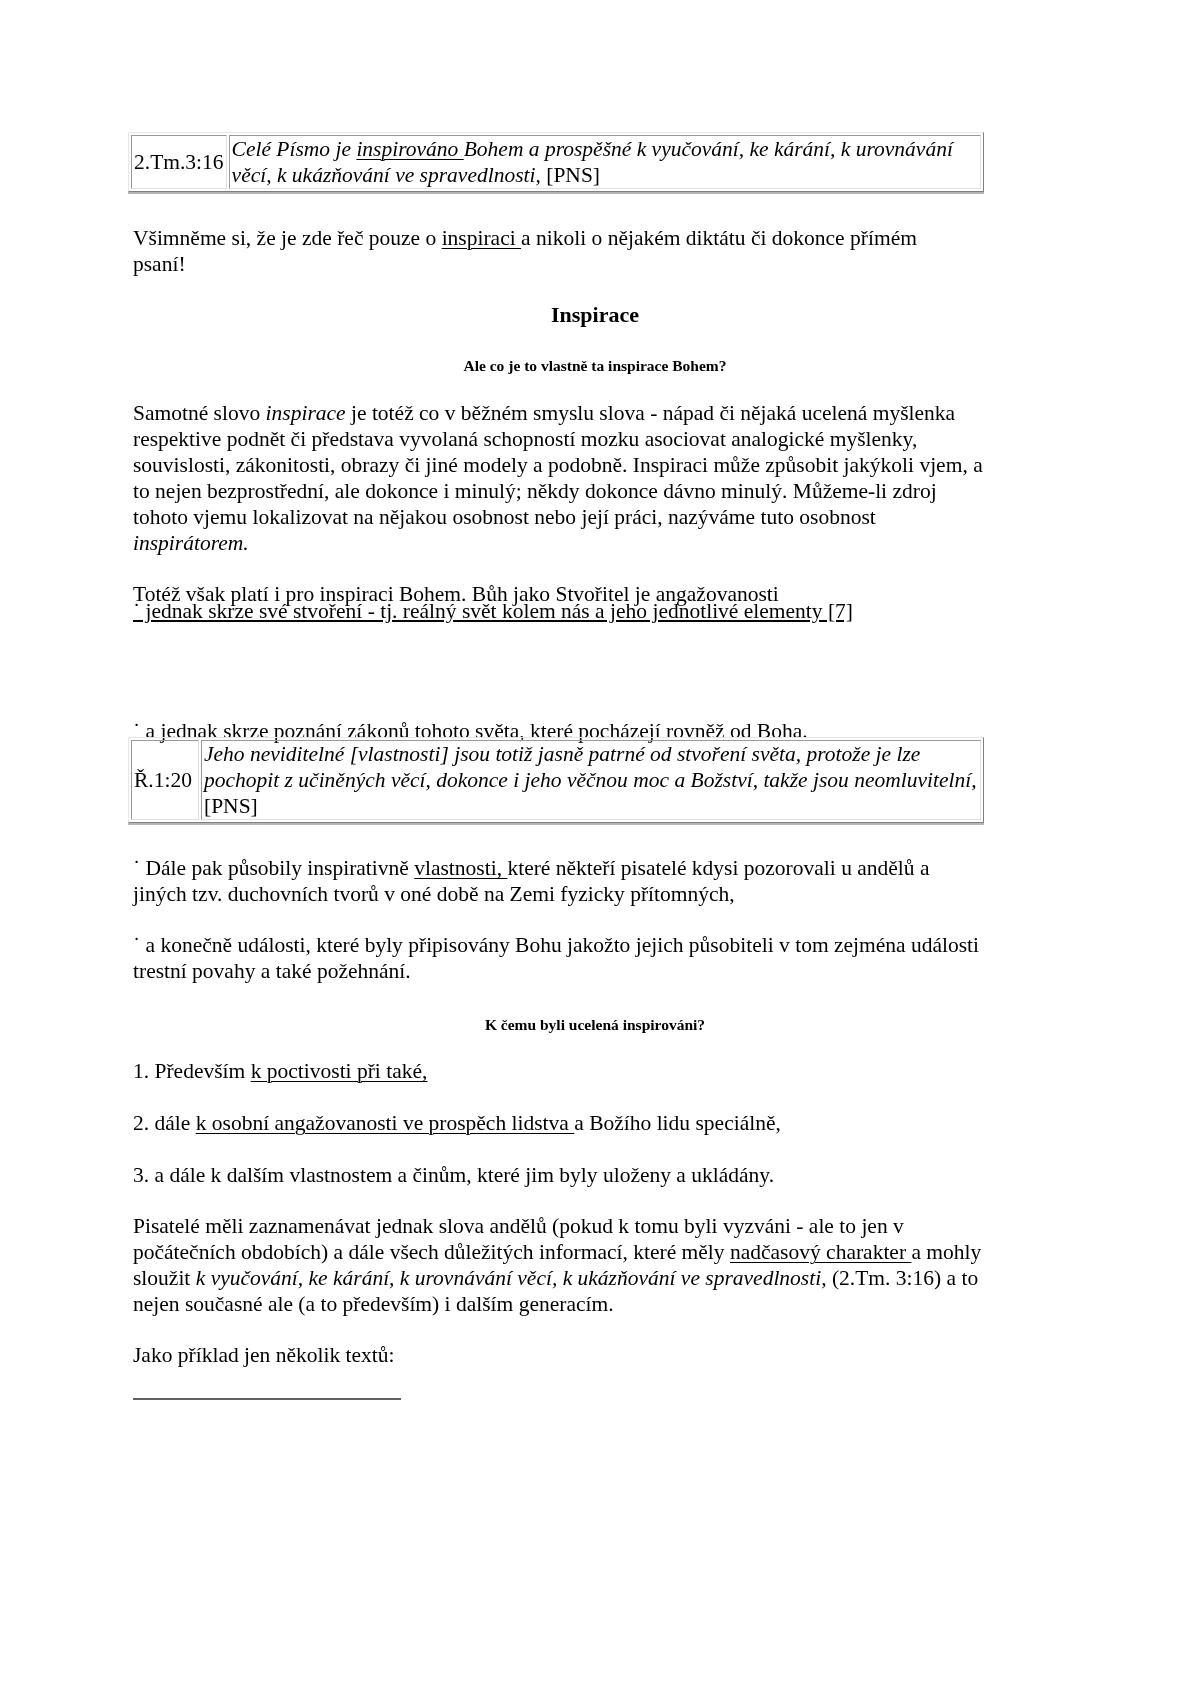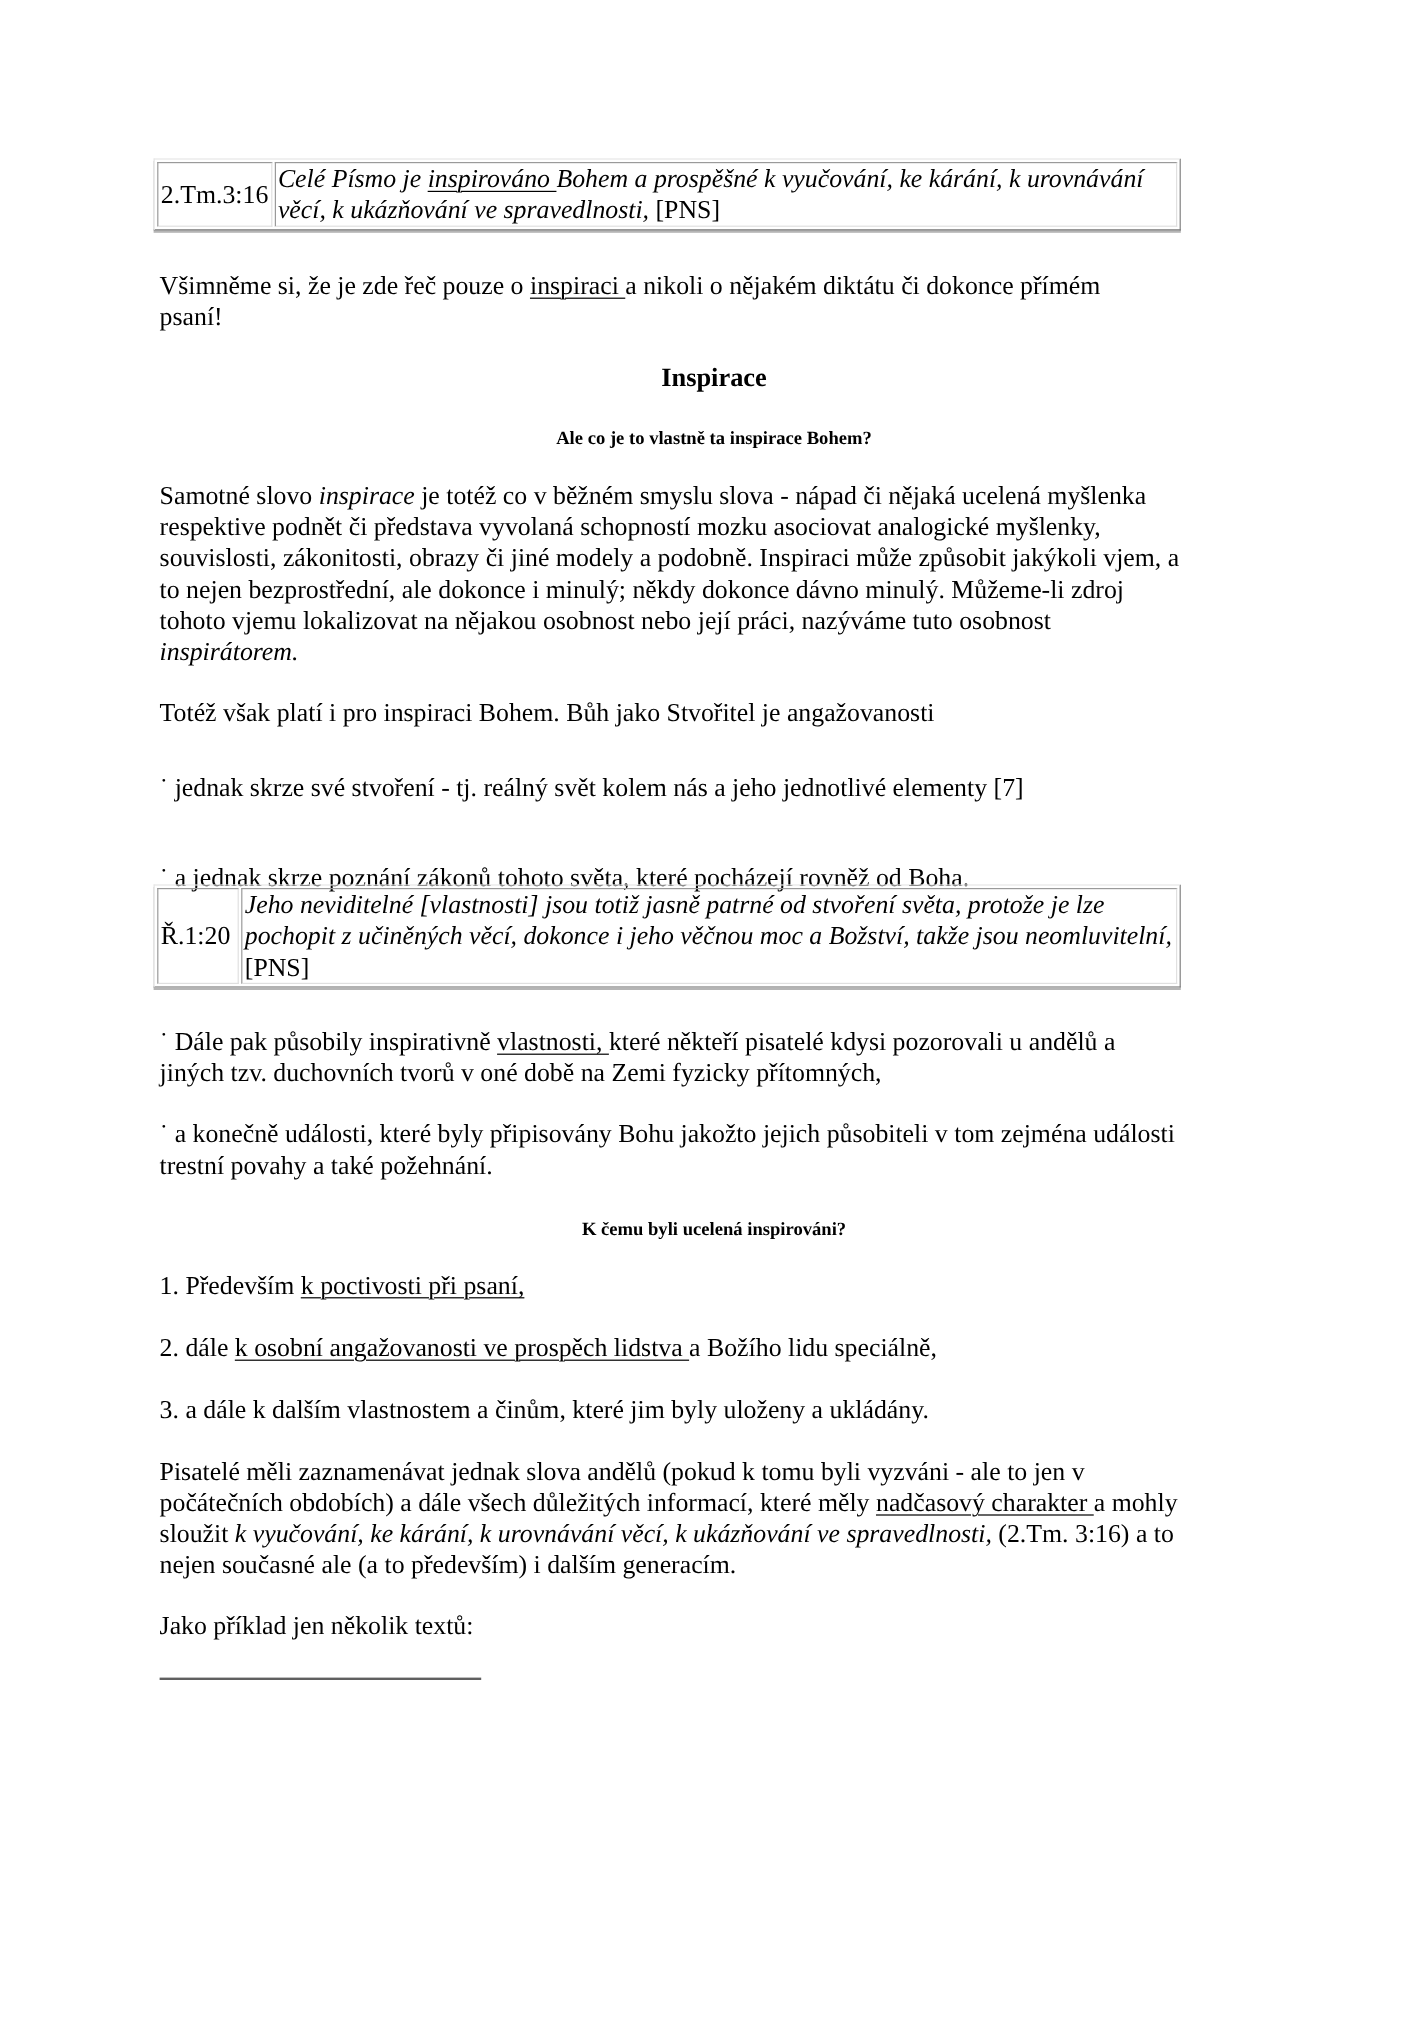--- a/index.html
+++ b/index.html
@@ -74,39 +74,39 @@
   <p class="para abs" style="left:133px; top:225px; width:840px;"><span>Všimněme si, že je zde řeč pouze o </span><span class="u">inspiraci </span><span>a nikoli o nějakém diktátu či dokonce přímém psaní!</span></p>
 
   <div class="abs center h1" style="top:302px;">Inspirace</div>
 
   <div class="abs center h2" style="top:353px;">Ale co je to vlastně ta inspirace Bohem?</div>
 
   <p class="para abs" style="left:133px; top:400px; width:860px;"><span>Samotné slovo </span><i>inspirace</i><span> je totéž co v běžném smyslu slova - nápad či nějaká ucelená myšlenka respektive podnět či představa vyvolaná schopností mozku asociovat analogické myšlenky, souvislosti, zákonitosti, obrazy či jiné modely a podobně. Inspiraci může způsobit jakýkoli vjem, a to nejen bezprostřední, ale dokonce i minulý; někdy dokonce dávno minulý. Můžeme-li zdroj tohoto vjemu lokalizovat na nějakou osobnost nebo její práci, nazýváme tuto osobnost </span><i>inspirátorem.</i></p>
 
   <p class="para abs" style="left:133px; top:581px; width:860px;">Totéž však platí i pro inspiraci Bohem. Bůh jako Stvořitel je angažovanosti</p>
 
-  <p class="para abs" style="left:133px; top:643px; width:860px;">˙ jednak skrze své stvoření - tj. reálný svět kolem nás a jeho jednotlivé elementy [7]</p>
+  <p class="para abs" style="left:133px; top:598px; width:860px;text-decoration:underline;">˙ jednak skrze své stvoření - tj. reálný svět kolem nás a jeho jednotlivé elementy [7]</p>
   <p class="para abs" style="left:133px; top:718px; width:860px;">˙ a jednak skrze poznání zákonů tohoto světa, které pocházejí rovněž od Boha.</p>
 
   <table class="quote" style="left:128px; top:737px; width:856px;">
     <tbody>
         <tr>
       <td class="ref" style="width:62px;">Ř.1:20</td>
       <td class="txt"><span>Jeho neviditelné [vlastnosti] jsou totiž jasně patrné od stvoření světa, protože je lze pochopit z učiněných věcí, dokonce i jeho věčnou moc a Božství, takže jsou neomluvitelní,</span><span class="plain"> [PNS]</span></td>
     </tr>
   </tbody>
     </table>
 
   <p class="para abs" style="left:133px; top:855px; width:850px;"><span>˙ Dále pak působily inspirativně </span><span class="u">vlastnosti, </span><span>které někteří pisatelé kdysi pozorovali u andělů a jiných tzv. duchovních tvorů v oné době na Zemi fyzicky přítomných,</span></p>
 
   <p class="para abs" style="left:133px; top:932px; width:850px;">˙ a konečně události, které byly připisovány Bohu jakožto jejich působiteli v tom zejména události trestní povahy a také požehnání.</p>
 
   <div class="abs center h2" style="top:1012px;">K čemu byli ucelená inspirováni?</div>
 
-  <p class="para abs" style="left:133px; top:1058px; width:860px;"><span>1. Především </span><span class="u">k poctivosti při psaní,</span><span></span></p>
+  <p class="para abs" style="left:133px; top:1058px; width:860px;"><span>1. Především </span><span class="u">k poctivosti při také,</span><span></span></p>
   <p class="para abs" style="left:133px; top:1110px; width:860px;"><span>2. dále </span><span class="u">k osobní angažovanosti ve prospěch lidstva </span><span>a Božího lidu speciálně,</span></p>
   <p class="para abs" style="left:133px; top:1162px; width:860px;">3. a dále k dalším vlastnostem a činům, které jim byly uloženy a ukládány.</p>
 
   <p class="para abs" style="left:133px; top:1213px; width:860px;"><span>Pisatelé měli zaznamenávat jednak slova andělů (pokud k tomu byli vyzváni - ale to jen v počátečních obdobích) a dále všech důležitých informací, které měly </span><span class="u">nadčasový charakter </span><span>a mohly sloužit </span><i>k vyučování, ke kárání, k urovnávání věcí, k ukázňování ve spravedlnosti,</i><span> (2.Tm. 3:16) a to nejen současné ale (a to především) i dalším generacím.</span></p>
 
   <p class="para abs" style="left:133px; top:1342px; width:860px;">Jako příklad jen několik textů:</p>
 
   <div class="rule" style="left:133px; top:1398px; width:268px;"></div>
 
 </div>

